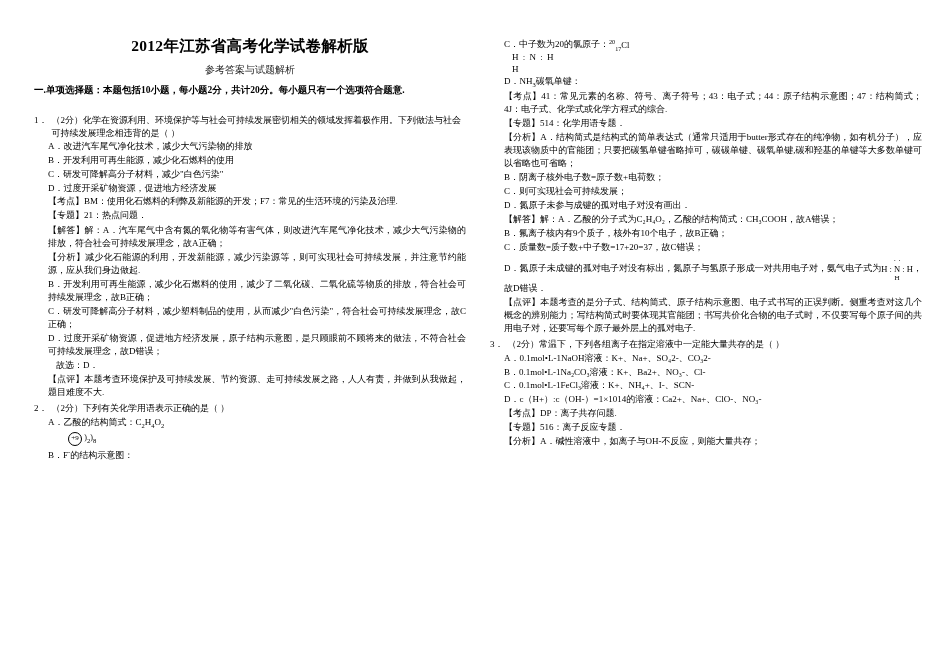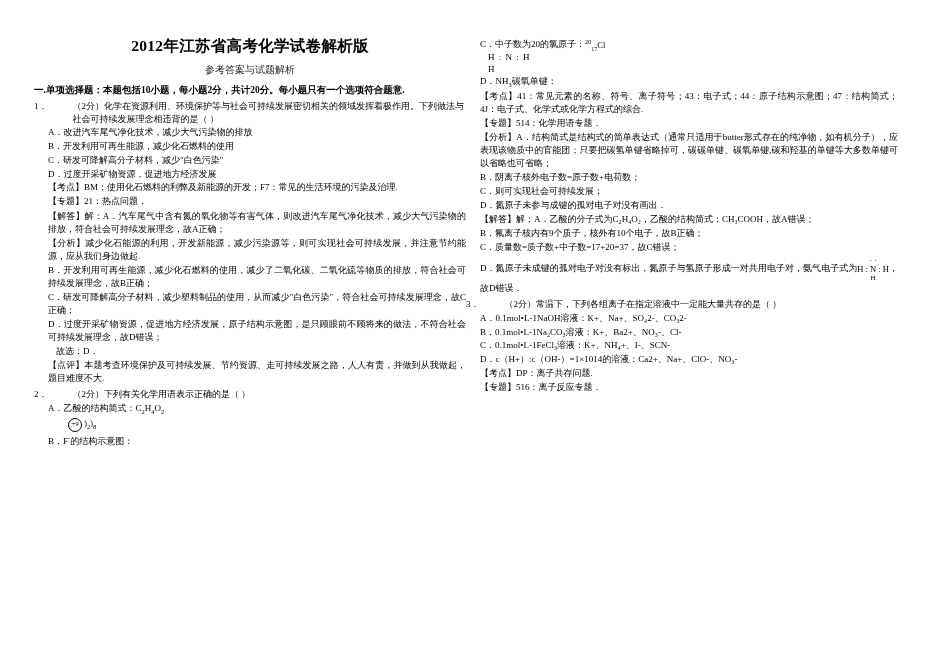--- a/index.html
+++ b/index.html
@@ -17,20 +17,21 @@
   .page {
     position: relative;
     width: 950px;
     height: 672px;
     box-sizing: border-box;
     padding: 36px 34px 10px 34px;
   }
   .columns {
     display: flex;
     flex-direction: row;
+    gap: 24px;
     height: 100%;
   }
   .col {
     width: 432px;
     flex: 0 0 432px;
   }
   .col.right {
     padding-top: 2px;
   }
   h1.doc-title {
@@ -42,42 +43,41 @@
   }
   .subtitle {
     text-align: center;
     font-size: 10px;
     margin: 0 0 7px 0;
     color: #222;
   }
   .sec-head {
     font-size: 9.5px;
     font-weight: bold;
-    margin: 0 0 3px 0;
+    margin: 0 0 17px 0;
     line-height: 1.35;
   }
   p {
     margin: 0 0 2px 0;
     font-size: 9px;
     line-height: 1.42;
     text-align: justify;
   }
   .qnum {
     display: flex;
     gap: 4px;
     font-size: 9px;
     line-height: 1.42;
     margin: 3px 0 1px 0;
   }
   .qnum .n {
     flex: 0 0 auto;
   }
   .qnum .qtext {
     flex: 1 1 auto;
-    margin-left: 21px;
   }
   .opt {
     font-size: 9px;
     line-height: 1.42;
     margin: 0 0 1px 0;
     padding-left: 14px;
   }
   .opt.deep {
     padding-left: 22px;
   }
@@ -193,28 +193,30 @@
       <p class="tagline"><span class="tag">【考点】</span><span>41：常见元素的名称、符号、离子符号；43：电子式；44：原子结构示意图；47：结构简式；4J：电子式、化学式或化学方程式的综合.</span></p>
       <p class="tagline"><span class="tag">【专题】</span><span>514：化学用语专题．</span></p>
       <p class="tagline"><span class="tag">【分析】</span><span>A．结构简式是结构式的简单表达式（通常只适用于butter形式存在的纯净物，如有机分子），应表现该物质中的官能团；只要把碳氢单键省略掉可，碳碳单键、碳氧单键,碳和羟基的单键等大多数单键可以省略也可省略；</span></p>
       <p class="tagline">B．阴离子核外电子数=原子数+电荷数；</p>
       <p class="tagline">C．则可实现社会可持续发展；</p>
       <p class="tagline">D．氮原子未参与成键的孤对电子对没有画出．</p>
       <p class="tagline"><span class="tag">【解答】</span><span>解：A．乙酸的分子式为C₂H₄O₂，乙酸的结构简式：CH₃COOH，故A错误；</span></p>
       <p class="tagline">B．氟离子核内有9个质子，核外有10个电子，故B正确；</p>
       <p class="tagline">C．质量数=质子数+中子数=17+20=37，故C错误；</p>
       <p class="tagline"><span>D．氮原子未成键的孤对电子对没有标出，氮原子与氢原子形成一对共用电子对，氨气电子式为</span><span class="lewis-inline"><span class="tiny">· ·</span><br>H : N : H<br><span style="font-size:7px;">H</span></span><span>，故D错误．</span></p>
+      <p class="tagline"><span class="tag">【点评】</span><span>本题考查的是分子式、结构简式、原子结构示意图、电子式书写的正误判断。侧重考查对这几个概念的辨别能力；写结构简式时要体现其官能团；书写共价化合物的电子式时，不仅要写每个原子间的共用电子对，还要写每个原子最外层上的孤对电子.</span></p>
 
       <div class="qnum">
         <span class="n">3．</span>
         <span class="qtext"><span>（2分）</span><span>常温下，下列各组离子在指定溶液中一定能大量共存的是（    ）</span></span>
       </div>
       <div class="opt">A．0.1mol•L﻿﻿﻿﻿﻿-1﻿NaOH溶液：K﻿+﻿、Na﻿+﻿、SO₄﻿2-﻿、CO₃﻿2-﻿</div>
       <div class="opt">B．0.1mol•L﻿-1﻿Na₂CO₃溶液：K﻿+﻿、Ba﻿2+﻿、NO₃﻿-﻿、Cl﻿-﻿</div>
       <div class="opt">C．0.1mol•L﻿-1﻿FeCl₃溶液：K﻿+﻿、NH₄﻿+﻿、I﻿-﻿、SCN﻿-﻿</div>
       <div class="opt">D．c（H﻿+﻿）:c（OH﻿-﻿）=1×10﻿14﻿的溶液：Ca﻿2+﻿、Na﻿+﻿、ClO﻿-﻿、NO₃﻿-﻿</div>
 
       <p class="tagline"><span class="tag">【考点】</span><span>DP：离子共存问题.</span></p>
       <p class="tagline"><span class="tag">【专题】</span><span>516：离子反应专题．</span></p>
+      <p class="tagline"><span class="tag">【分析】</span><span>A．碱性溶液中，如离子与OH﻿-﻿不反应，则能大量共存；</span></p>
 
     </div>
   </div>
 </div>
 
 </body></html>

